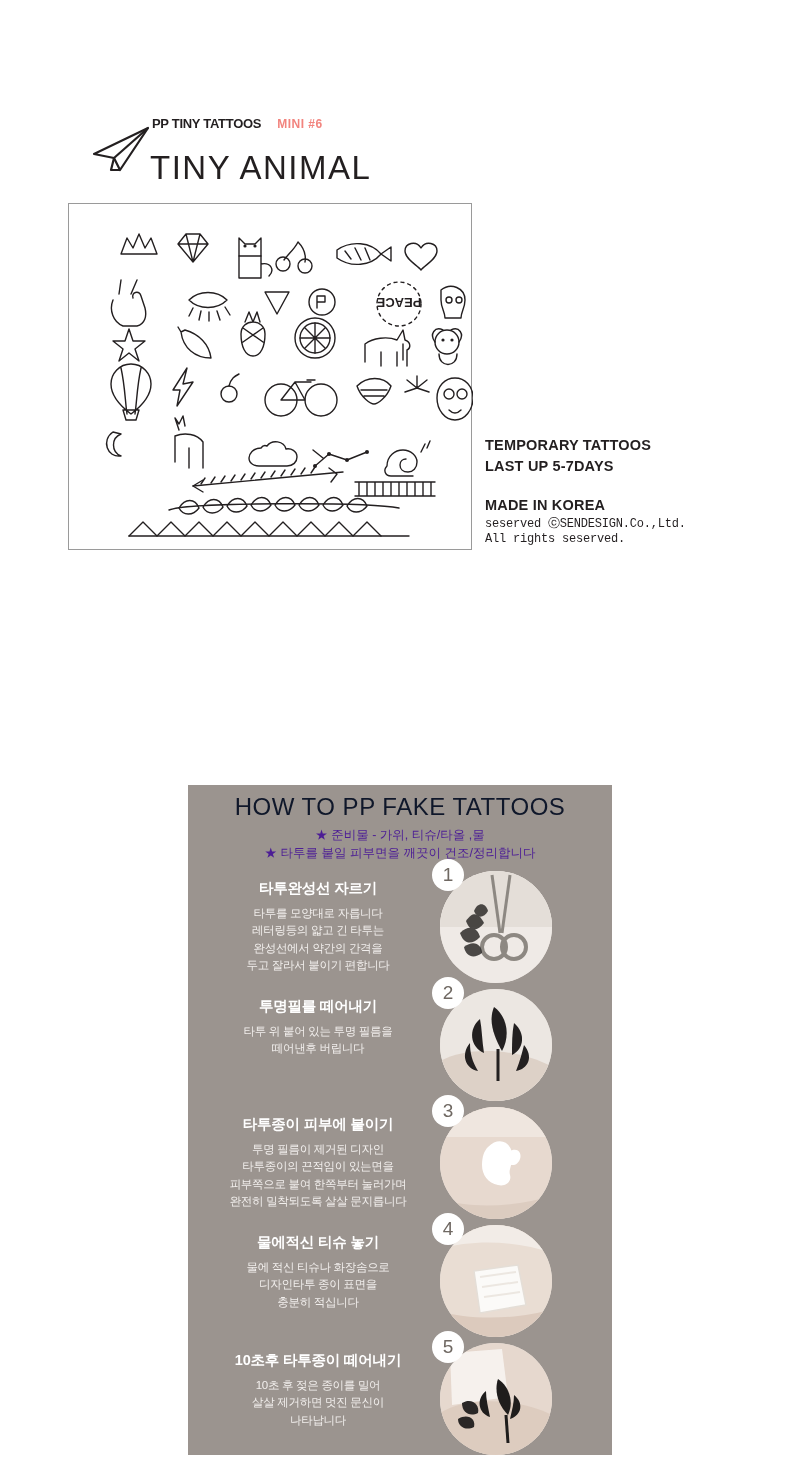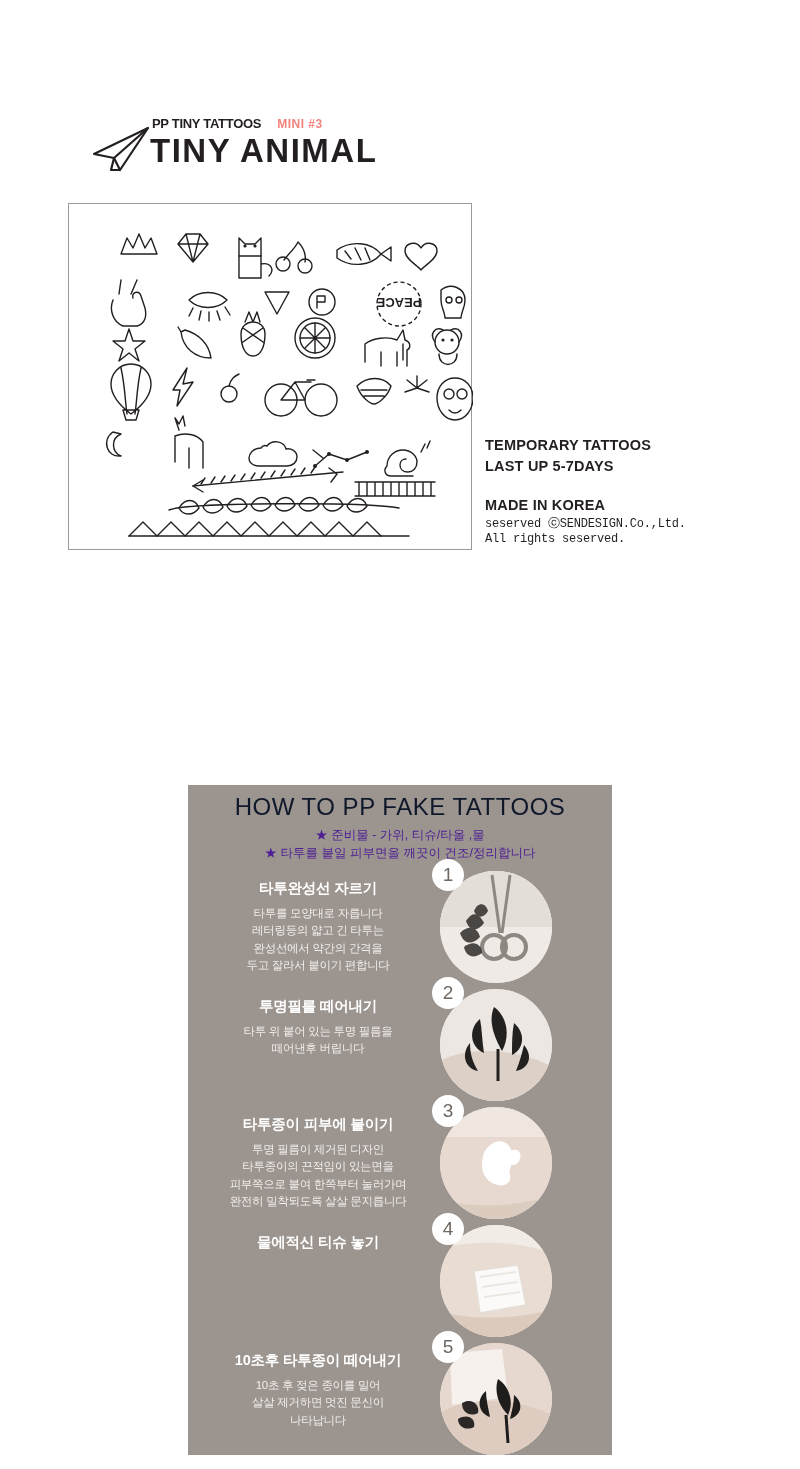--- a/index.html
+++ b/index.html
@@ -62,23 +62,23 @@
     font-family: "Liberation Sans", sans-serif;
     font-weight: bold;
     font-size: 12px;
     letter-spacing: 0.5px;
     color: #f2847e;
     line-height: 1;
   }
   #brand-title {
     position: absolute;
     left: 60px;
-    top: 18px;
-    font-family: "Liberation Sans", sans-serif;
-    font-weight: bold;
+    top: 35px;
+    font-family: "Liberation Sans", sans-serif;
+    font-weight: normal;
     font-size: 33px;
     letter-spacing: 1.5px;
     color: #231f20;
     line-height: 1.25;
   }
 
   
   #sheet-frame {
     position: absolute;
     left: 68px;
@@ -233,21 +233,21 @@
   <div id="logo-block">
     <div id="plane-icon">
       <svg width="62" height="50" viewBox="0 0 62 50">
         <path d="M4 30 L58 4 L30 46 L24 34 Z" fill="none" stroke="#231f20" stroke-width="2.2" stroke-linejoin="round"></path>
         <path d="M24 34 L58 4" fill="none" stroke="#231f20" stroke-width="2.2"></path>
         <path d="M24 34 L21 46 L30 46" fill="none" stroke="#231f20" stroke-width="2.2" stroke-linejoin="round"></path>
       </svg>
     </div>
     <div id="brand-line">
       <span id="brand-small">PP TINY TATTOOS</span>
-      <span id="brand-mini">MINI #3</span>
+      <span id="brand-mini">MINI #6</span>
     </div>
     <div id="brand-title">TINY ANIMAL</div>
   </div>
 
   <div id="sheet-frame">
     <svg id="sheet-art" viewBox="0 0 404 347">
       <g fill="none" stroke="#231f20" stroke-width="1.4" stroke-linecap="round" stroke-linejoin="round">
 
         <path d="M52 50 l6 -16 6 10 6 -14 6 14 6 -10 6 16 z"></path>
 
@@ -430,20 +430,21 @@
           <path d="M70 44 c8 -4 12 2 10 8 -2 6 -8 8 -12 4 z"></path>
         </g>
       </svg>
     </div>
     <div class="step-num">3</div>
   </div>
 
   <div class="step" id="step-4">
     <div class="step-text">
       <div class="step-heading">물에적신 티슈 놓기</div>
+      <div class="step-body">물에 적신 티슈나 화장솜으로<br>디자인타투 종이 표면을<br>충분히 적십니다</div>
     </div>
     <div class="step-photo">
       <svg width="112" height="112" viewBox="0 0 112 112">
         <rect width="112" height="112" fill="#e9ddd3"></rect>
         <path d="M0 24 c34 -10 78 -8 112 4 L112 0 L0 0 Z" fill="#f2ece7"></path>
         <path d="M0 86 c30 10 82 8 112 -2 L112 112 L0 112 Z" fill="#dccabd"></path>
         <path d="M34 46 l44 -6 8 40 -46 8 z" fill="#fbfaf8" stroke="#e4ded7" stroke-width="1.5"></path>
         <path d="M40 52 l36 -5 M42 62 l36 -5 M44 72 l36 -5" stroke="#ece7e1" stroke-width="2" fill="none"></path>
       </svg>
     </div>

